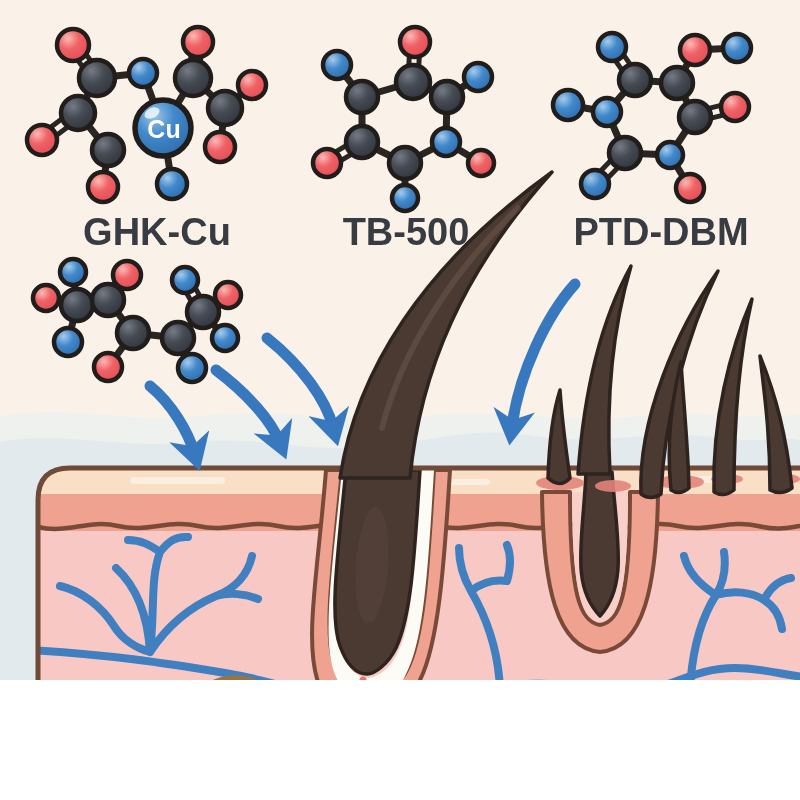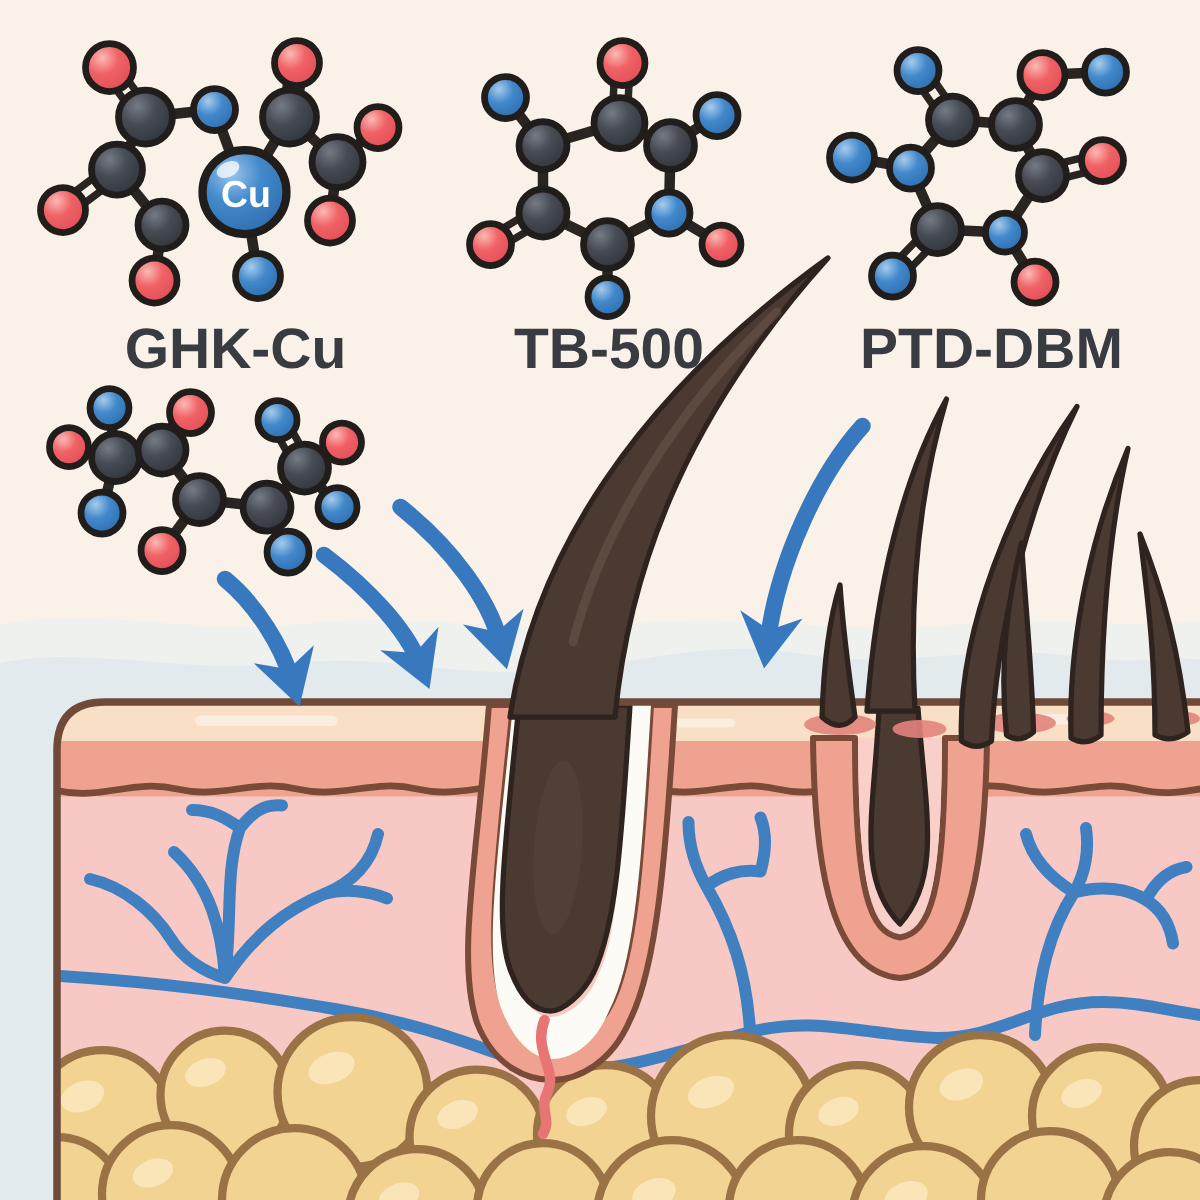--- a/index.html
+++ b/index.html
@@ -1,16 +1,16 @@
 <!DOCTYPE html>
 <html style="--c-background: #FAF2E9; --c-horizon_band: #E3EAEE; --c-horizon_band_light: #EFF1EE; --c-label_text: #383C42; --c-bond: #2A2520; --c-atom_carbon: #42464E; --c-atom_oxygen: #EF5F63; --c-atom_nitrogen: #3E86C8; --c-copper: #3E86C8; --c-arrow: #3878BE; --c-hair: #4A3A32; --c-hair_outline: #2E231E; --c-skin_outline: #6F4A38; --c-stratum_corneum: #F8DFC5; --c-epidermis: #EFA28F; --c-epidermis_border: #7A4A38; --c-dermis: #F8C9C4; --c-vessel: #4080C0; --c-capillary: #E87474; --c-follicle_sheath: #FDFBF6; --c-fat_cell: #F2D392; --c-fat_cell_outline: #9A7245; --c-fat_gap: #AA7C4B; --c-surface_spot: #E2837B;"><head>
 <meta charset="utf-8">
 <style>
   html,body{margin:0;padding:0;background:#fff;}
-  .stage{width:800px;height:800px;position:relative;overflow:hidden;
+  .stage{width:800px;height:680px;position:relative;overflow:hidden;
          font-family:"Liberation Sans",sans-serif;}
   svg{display:block;}
   .bgfill{fill:var(--c-background,#FAF2E9);}
   .waveL{fill:var(--c-horizon_band_light,#EFF1EE);}
   .waveM{fill:var(--c-horizon_band,#E3EAEE);}
   .bond{stroke:var(--c-bond,#2A2520);stroke-width:7;fill:none;stroke-linecap:round;}
   .bondD{stroke:var(--c-bond,#2A2520);stroke-width:15;fill:none;stroke-linecap:round;}
   .bondGap{stroke:var(--c-background,#FAF2E9);stroke-width:5;fill:none;stroke-linecap:round;}
   .aC{fill:url(#gC);stroke:#201D1A;stroke-width:4.5;}
   .aO{fill:url(#gO);stroke:#201D1A;stroke-width:4.5;}

